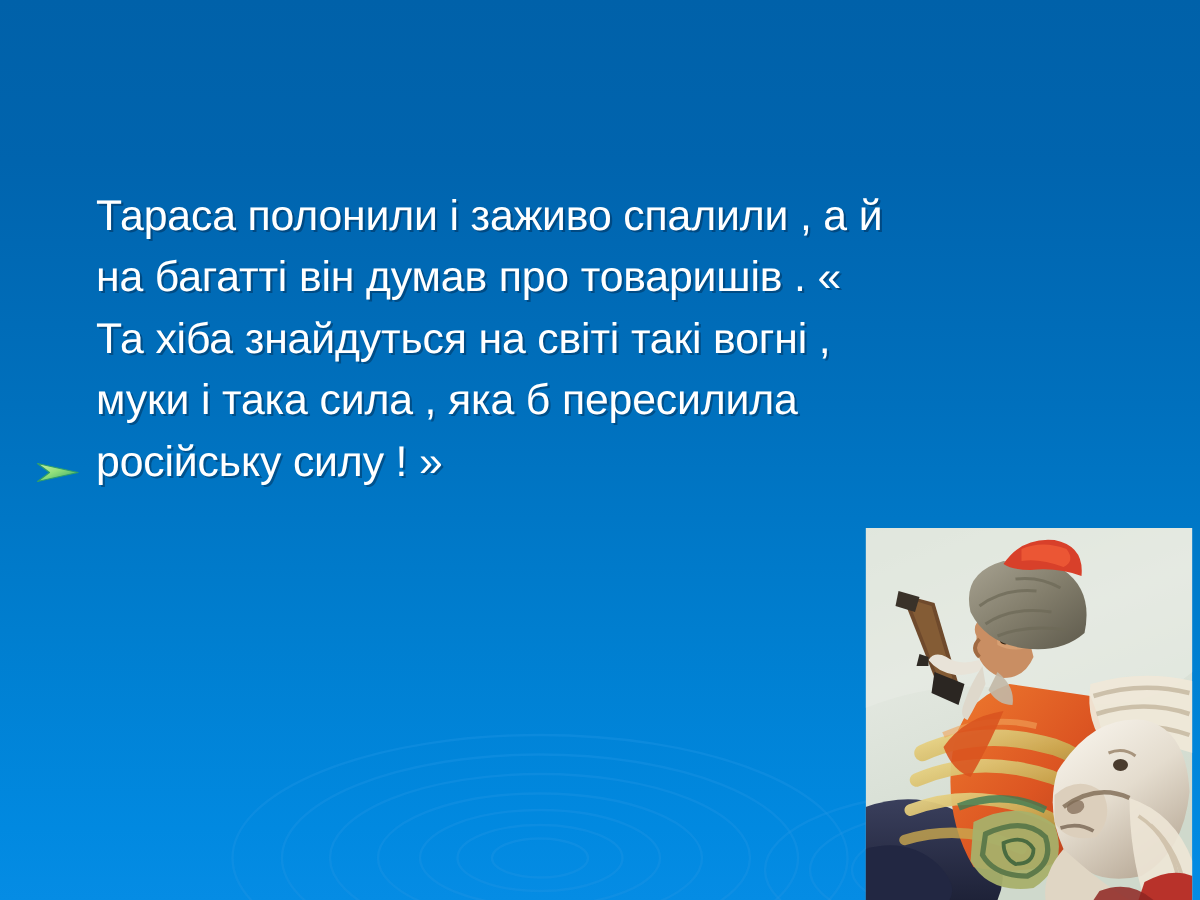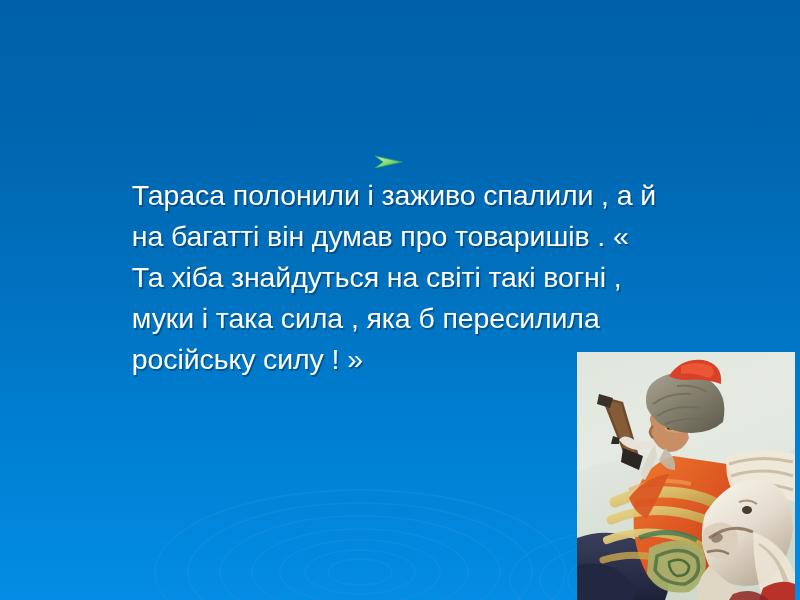--- a/index.html
+++ b/index.html
@@ -27,25 +27,24 @@
     position: absolute;
     left: 0; top: 0;
     width: 800px; height: 600px;
     pointer-events: none;
   }
 
   
   .bullet-row {
     position: absolute;
     left: 24px;
-    top: 140px;
+    top: 124px;
     width: 740px;
     display: flex;
-    align-items: center;
-    flex-direction: column;
+    align-items: flex-end;
   }
   .bullet-marker {
     flex: 0 0 auto;
     width: 40px;
     padding-top: 13px;
   }
   .bullet-text {
     flex: 1 1 auto;
     color: #ffffff;
     font-size: 28.5px;

